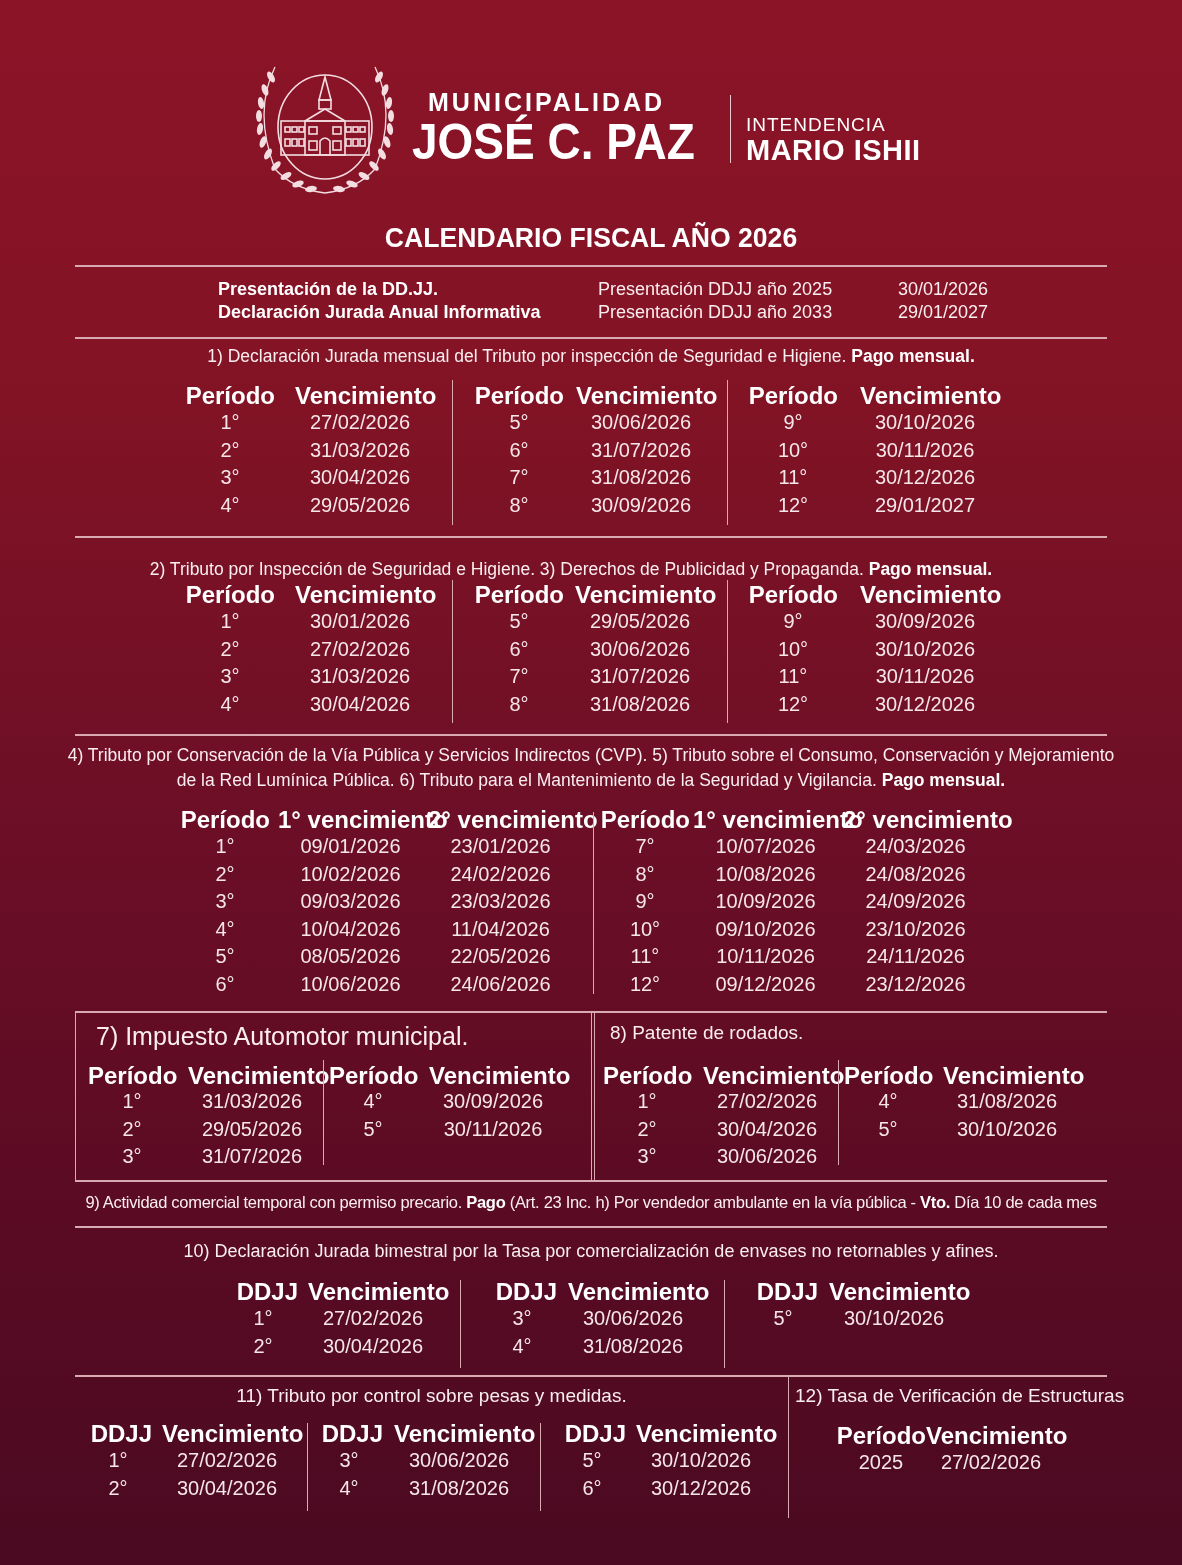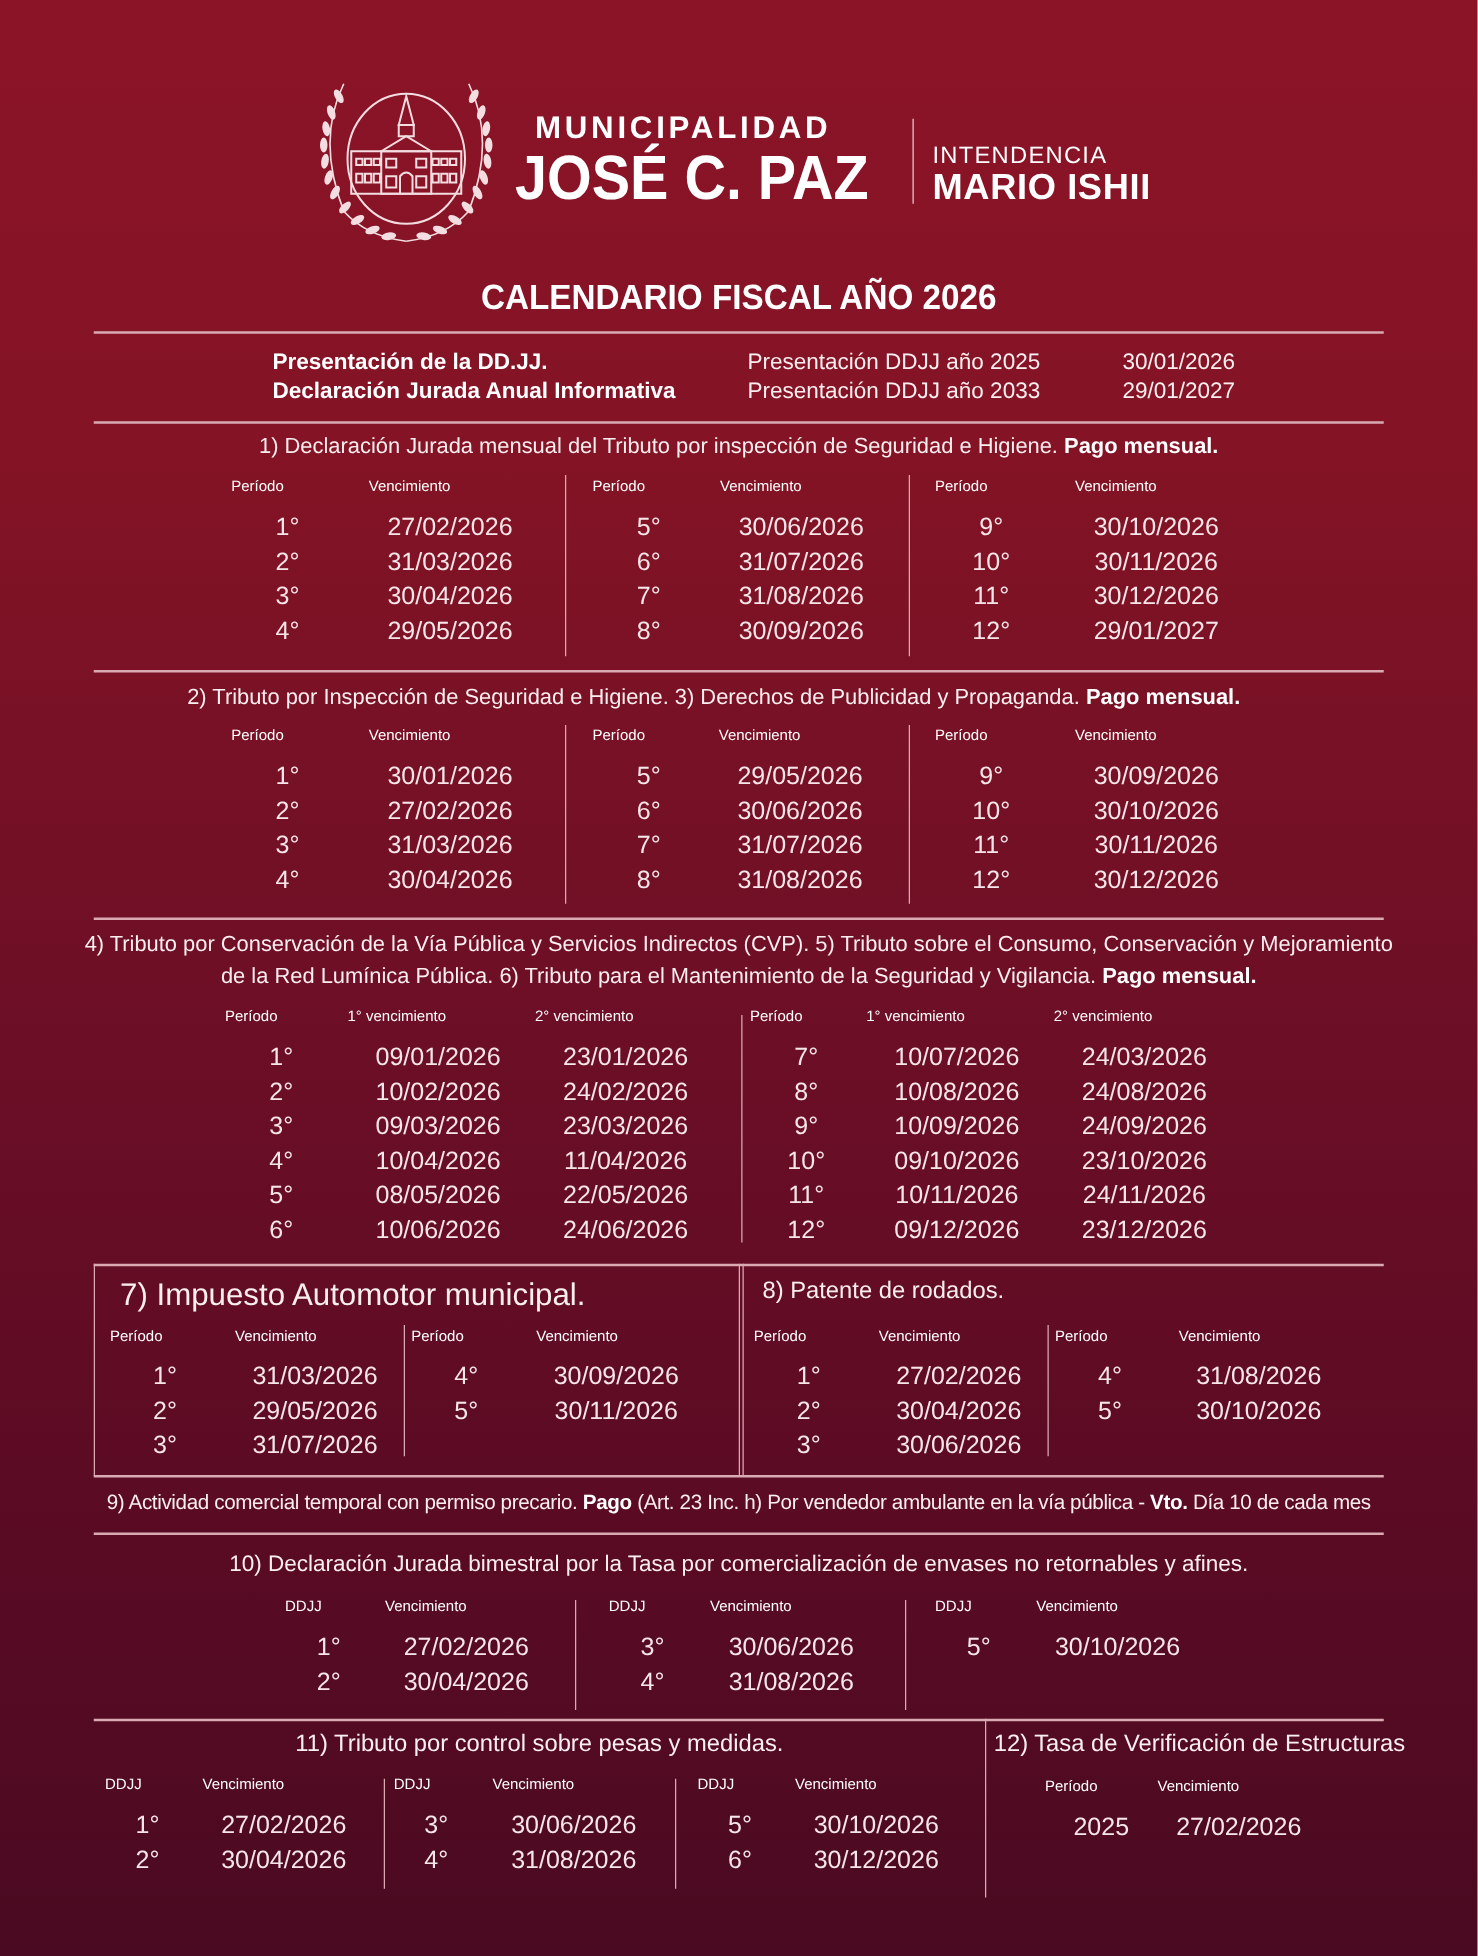--- a/index.html
+++ b/index.html
@@ -16,21 +16,21 @@
   .jcp{left:412px;top:114px;font-size:50px;font-weight:bold;letter-spacing:0px;line-height:56px;color:#fff;transform:scaleX(0.92);transform-origin:left top;}
   .hdr-vline{left:730px;top:95px;width:1px;height:68px;background:#e9c9cf;}
   .inten{left:746px;top:114px;font-size:19px;letter-spacing:1px;color:#fff;}
   .ishii{left:746px;top:134px;font-size:29px;font-weight:bold;color:#fff;letter-spacing:0.5px;}
   .title{left:0;width:1182px;top:222px;text-align:center;font-size:28px;font-weight:bold;color:#fff;transform:scaleX(0.95);}
   .hline{height:1.5px;background:#d9aab2;}
   .vline{width:1px;background:#d9aab2;}
   .t{font-family:"Liberation Sans Narrow","Liberation Sans",sans-serif;}
   .txt{font-size:17px;color:#fbeef0;white-space:nowrap;}
   .bold{font-weight:bold;color:#fff;}
-  .hd{font-size:12px;font-weight:normal;color:#fff;white-space:nowrap;text-align:left;}
+  .hd{font-size:24px;font-weight:bold;color:#fff;white-space:nowrap;text-align:right;}
   .cell{font-size:20px;color:#f6e6e9;white-space:nowrap;text-align:center;}
   .sect{font-size:17.5px;color:#fbeef0;white-space:nowrap;text-align:center;}
   .col{position:absolute;display:flex;flex-direction:column;}
   .col > div{height:27.5px;line-height:27.5px;}
 </style>
 </head>
 <body>
 
 <div class="abs logo-emblem">
   <svg width="160" height="140" viewBox="0 0 160 140" fill="none" stroke="#f3dde1" stroke-width="1.6">
@@ -152,21 +152,21 @@
   </div>
   <div class="col t" style="left:860px;top:409px;width:130px;">
     <div class="cell">30/10/2026</div>
     <div class="cell">30/11/2026</div>
     <div class="cell">30/12/2026</div>
     <div class="cell">29/01/2027</div>
   </div>
 </div>
 <div class="abs hline" style="left:75px;top:536px;width:1032px;"></div>
 
-<div class="abs sect t" style="left:0;width:1142px;top:547px;">
+<div class="abs sect t" style="left:0;width:1142px;top:559px;">
   <span>2) Tributo por Inspección de Seguridad e Higiene. 3) Derechos de Publicidad y Propaganda.</span>
   <span class="bold">Pago mensual.</span>
 </div>
 <div>
   <div class="abs hd t" style="left:185px;top:581px;width:90px;">Período</div>
   <div class="abs hd t" style="left:295px;top:581px;width:130px;">Vencimiento</div>
   <div class="col t" style="left:185px;top:608px;width:90px;">
     <div class="cell">1°</div>
     <div class="cell">2°</div>
     <div class="cell">3°</div>

